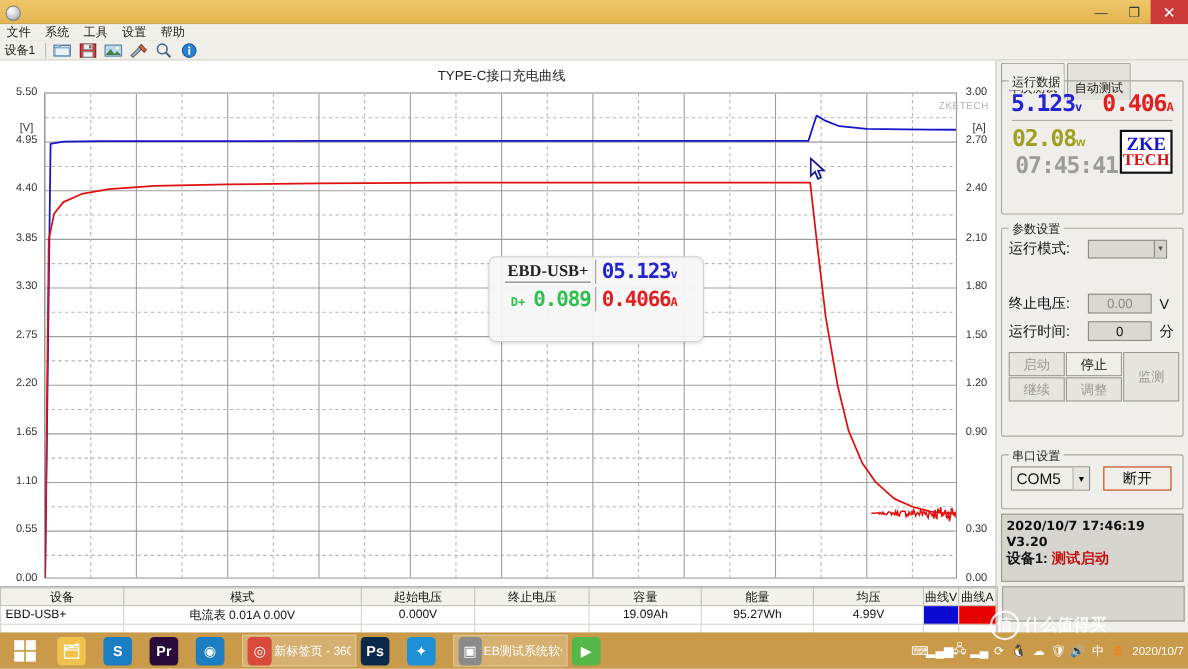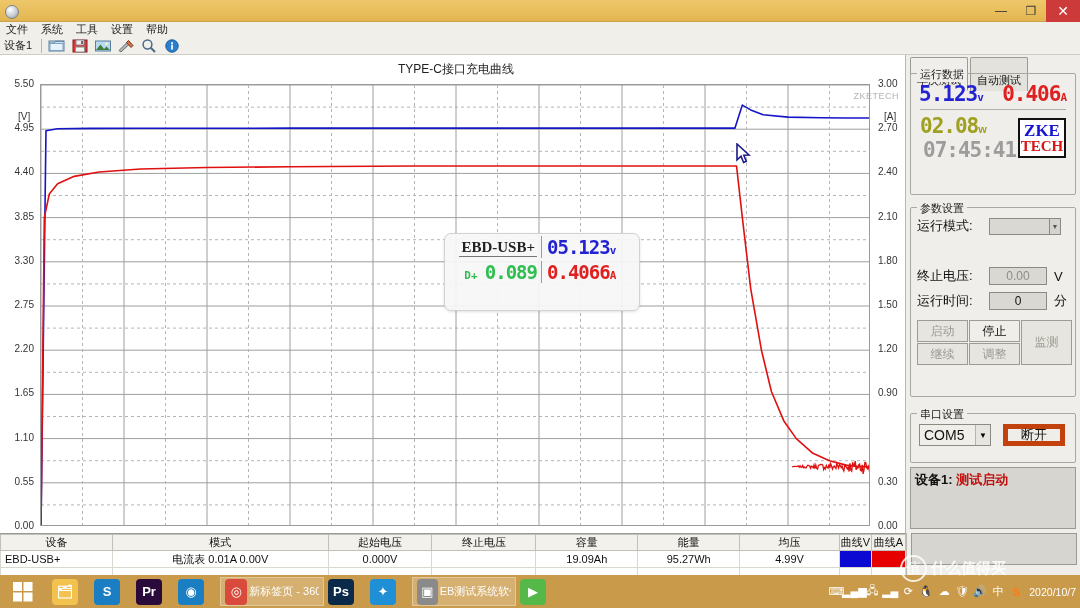--- a/index.html
+++ b/index.html
@@ -165,21 +165,21 @@
   #gbCom{ left:4px; top:358px; width:166px; height:50px; }
   #comsel{
     position:absolute; left:8px; top:10px; width:72px; height:22px;
     border:1px solid #8b8b84; background:#efeee8; display:flex; align-items:center;
   }
   #comsel .txt{ font-size:14px; padding-left:4px; flex:1; color:#111;}
   #comsel .arw{ width:15px;height:20px; border-left:1px solid #b5b5ad; background:#e6e5df;
                 display:flex;align-items:center;justify-content:center;font-size:8px;}
   #combtn{
     position:absolute; left:92px; top:10px; width:62px; height:22px;
-    border:5px solid #c2410c; background:#efeee8; font-size:13px;
+    border:1px solid #c2410c; background:#efeee8; font-size:13px;
     display:flex; align-items:center; justify-content:center; color:#111;
   }
   #logbox{
     position:absolute; left:4px; top:412px; width:166px; height:62px;
     border:1px solid #9b9b93; background:#d6d5cf; padding:3px 4px;
   }
   #logbox .l1{ font-size:11.5px; color:#111; font-weight:bold; font-family:"DejaVu Sans",sans-serif;}
   #logbox .l2{ font-size:13px; color:#c01010; font-weight:bold; }
   #logbox .l2 .dev{ color:#111; }
 
@@ -506,20 +506,21 @@
   <div class="gbox" id="gbCom">
     <div class="gtitle">串口设置</div>
     <div id="comsel">
       <span class="txt">COM5</span>
       <span class="arw">▼</span>
     </div>
     <div id="combtn">断开</div>
   </div>
 
   <div id="logbox">
+    <div class="l1">2020/10/7 17:46:19  V3.20</div>
     <div class="l2">
       <span class="dev">设备1: </span><span>测试启动</span>
     </div>
   </div>
 
 </div>
 
 <div id="bottomtable">
   <table>
     <thead>

